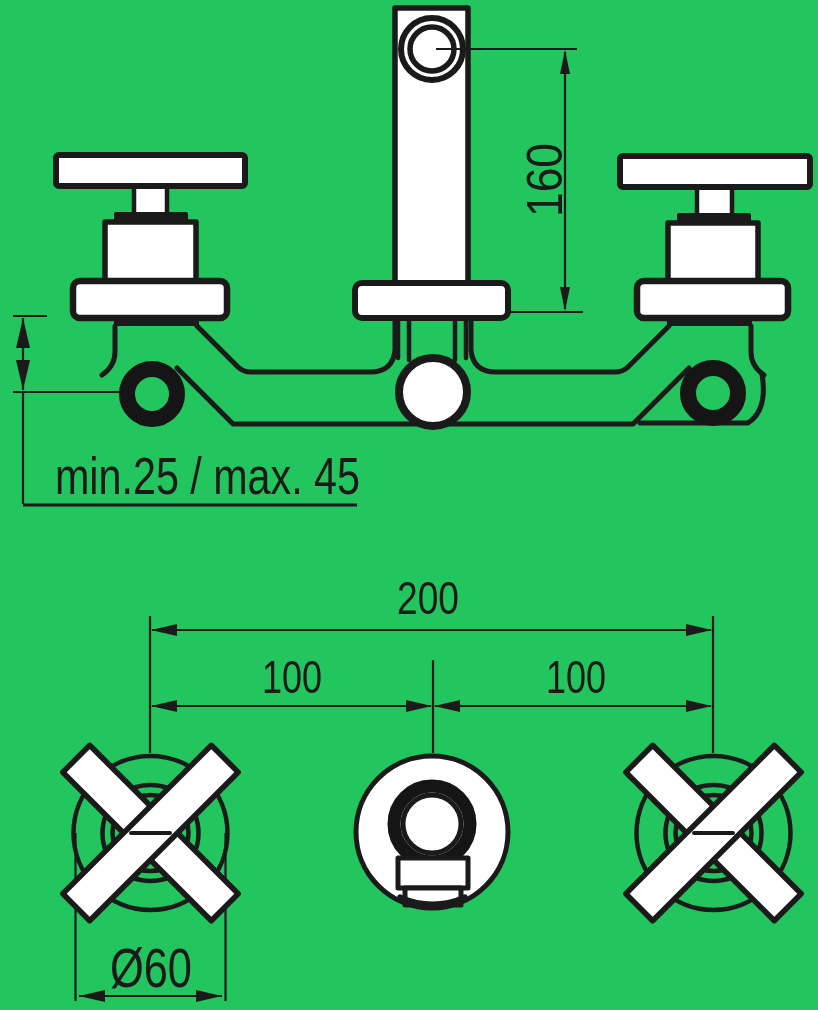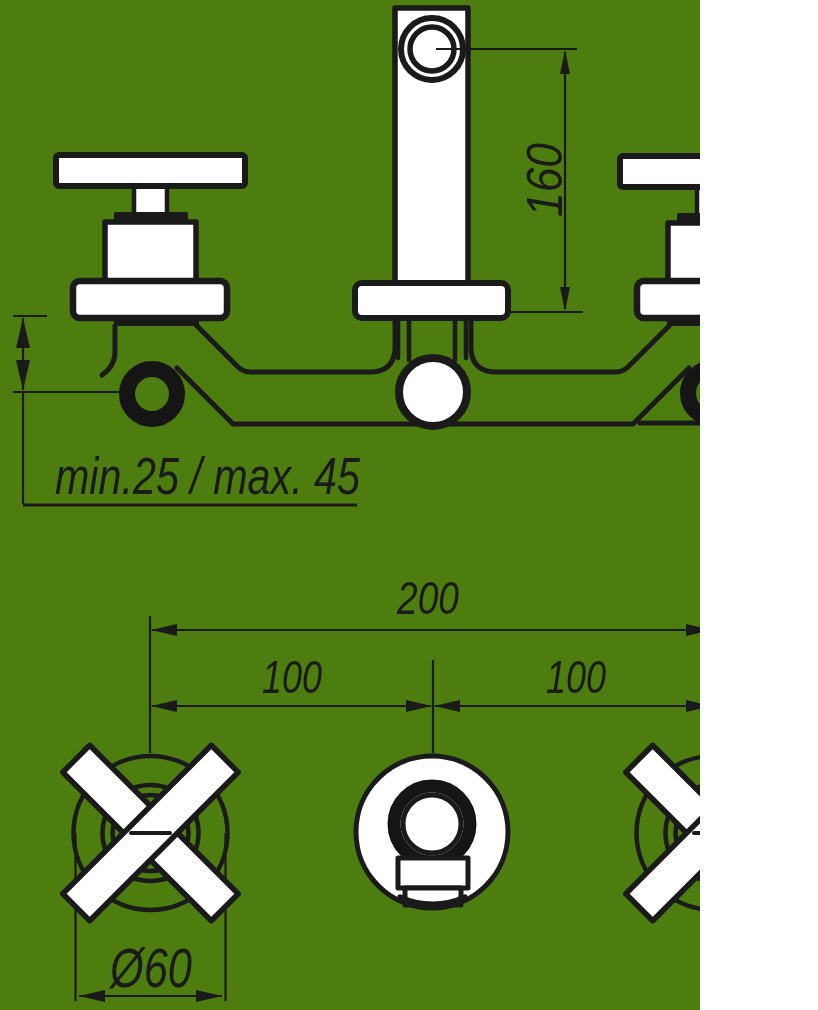--- a/index.html
+++ b/index.html
@@ -1,17 +1,17 @@
 <!DOCTYPE html>
 <html><head>
 <meta charset="utf-8">
 <style>
   html,body{margin:0;padding:0;background:#fff;}
-  .page{position:relative;width:700px;height:1010px;background:#4d7c0f;overflow:hidden;
-        font-family:"Liberation Sans", sans-serif;font-style:italic;}
+  .page{position:relative;width:818px;height:1010px;background:#22c55e;overflow:hidden;
+        font-family:"Liberation Sans", sans-serif;}
   svg{position:absolute;left:0;top:0;}
   text{fill:#1a1a1a;font-family:"Liberation Sans", sans-serif;}
 </style>
 </head>
 <body>
 
 <div class="page">
 <svg width="818" height="1010" viewBox="0 0 818 1010">
 
   <g stroke="#1a1a1a" fill="none" stroke-linejoin="round" stroke-linecap="round">

